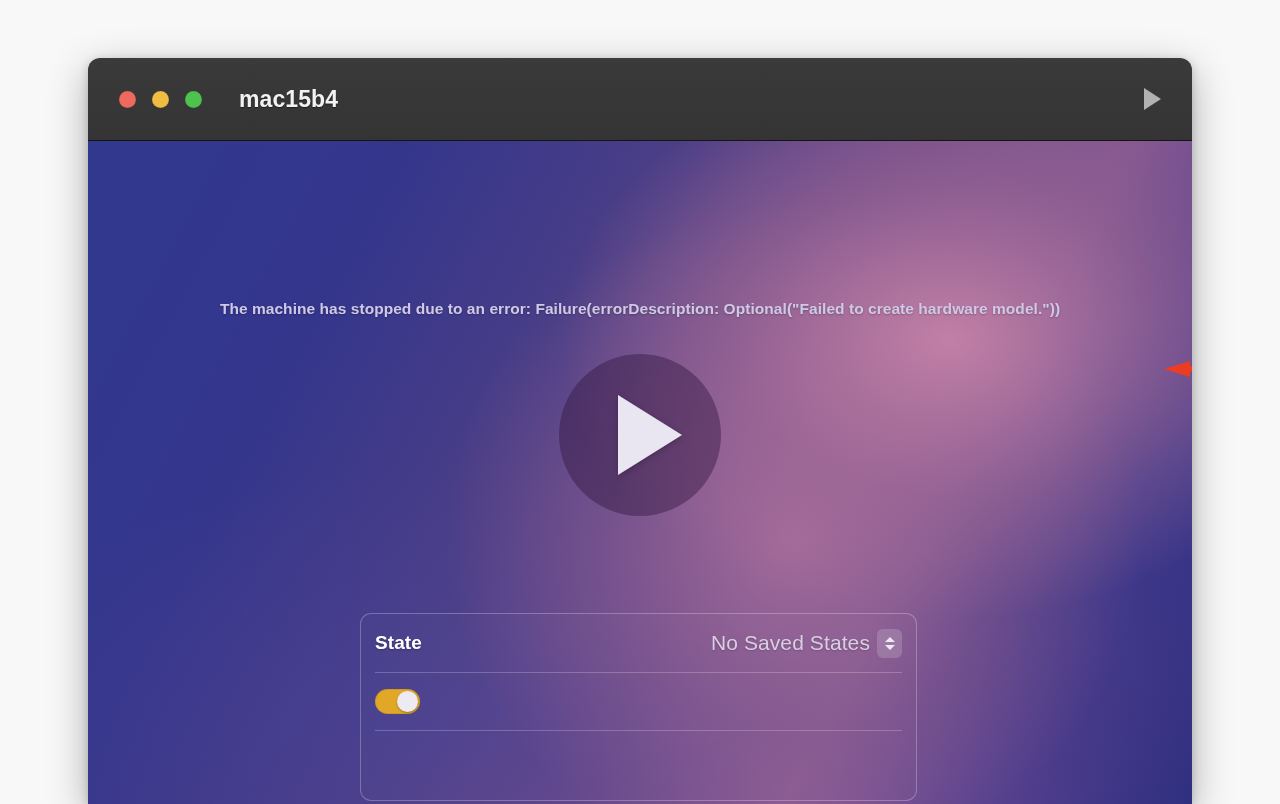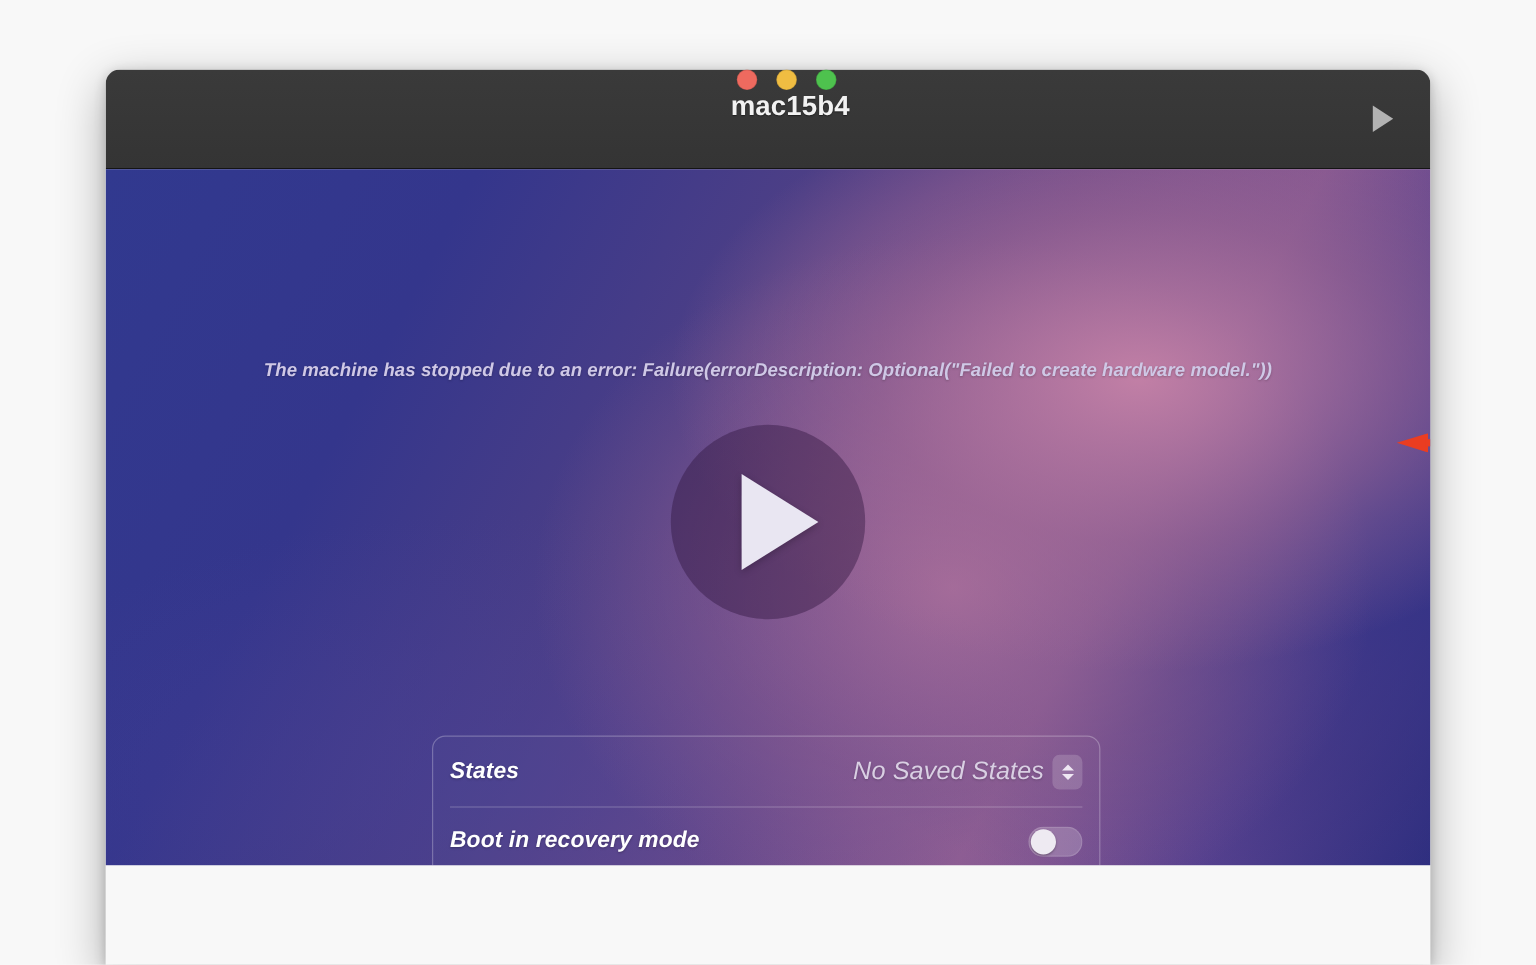--- a/index.html
+++ b/index.html
@@ -36,21 +36,20 @@
 
   
   .titlebar {
     position: relative;
     height: 83px;
     background: linear-gradient(to bottom, #3a3a3a 0%, #343434 100%);
     border-bottom: 1px solid #141414;
     display: flex;
     align-items: center;
     box-sizing: border-box;
-    flex-direction: column;
   }
 
   .traffic-lights {
     display: flex;
     align-items: center;
     gap: 16px;
     margin-left: 31px;
   }
   .light {
     width: 17px;
@@ -88,29 +87,28 @@
     width: 0; height: 0;
     border-left: 17px solid #b2b2b2;
     border-top: 11px solid transparent;
     border-bottom: 11px solid transparent;
     margin-left: 4px;
   }
 
   
   .vm-canvas {
     position: relative;
-    height: 580px;
+    height: 663px;
     background:
       radial-gradient(ellipse 52% 62% at 78% 30%, rgba(201,132,168,0.92) 0%, rgba(170,110,152,0.55) 38%, rgba(120,80,140,0.0) 68%),
       radial-gradient(ellipse 44% 70% at 64% 60%, rgba(178,116,158,0.80) 0%, rgba(150,98,146,0.40) 42%, rgba(110,78,140,0.0) 72%),
       radial-gradient(ellipse 60% 55% at 30% 88%, rgba(72,64,150,0.55) 0%, rgba(55,50,125,0.0) 70%),
       radial-gradient(ellipse 70% 80% at 96% 50%, rgba(48,50,135,0.92) 0%, rgba(45,46,126,0.35) 45%, rgba(45,46,126,0.0) 75%),
       linear-gradient(118deg, #31398f 0%, #34368c 22%, #4d3f86 42%, #6e4a88 58%, #8e5b92 72%, #5d4491 86%, #2f2f80 100%);
     overflow: hidden;
-    font-style: italic;
   }
 
   
   .error-row {
     position: absolute;
     top: 159px;
     left: 0;
     width: 100%;
     display: flex;
     align-items: center;
@@ -310,36 +308,30 @@
 
       <div class="play-wrap">
         <div class="play-circle">
           <span class="tri"></span>
         </div>
       </div>
 
       <div class="settings-panel">
 
         <div class="srow">
-          <span class="srow-label">States</span>
+          <span class="srow-label">State</span>
           <span class="state-control">
             <span class="state-value">No Saved States</span>
             <span class="stepper">
               <span class="chev up"></span>
               <span class="chev down"></span>
             </span>
           </span>
         </div>
 
-        <div class="srow">
-          <span class="srow-label">Boot in recovery mode</span>
-          <span class="toggle off">
-            <span class="knob"></span>
-          </span>
-        </div>
 
         <div class="srow">
           <span class="toggle on">
             <span class="knob"></span>
           </span>
         </div>
 
         <div class="srow-actions">
           
         </div>

